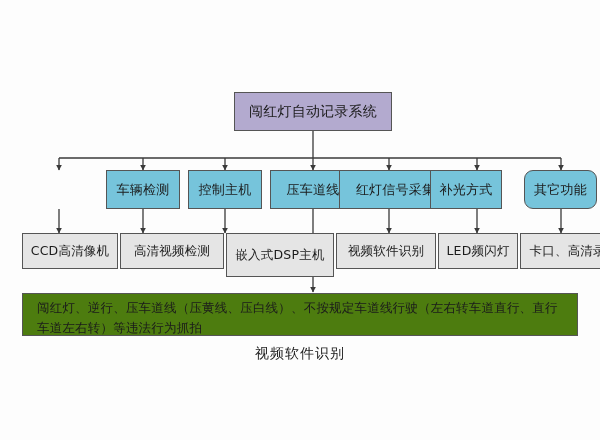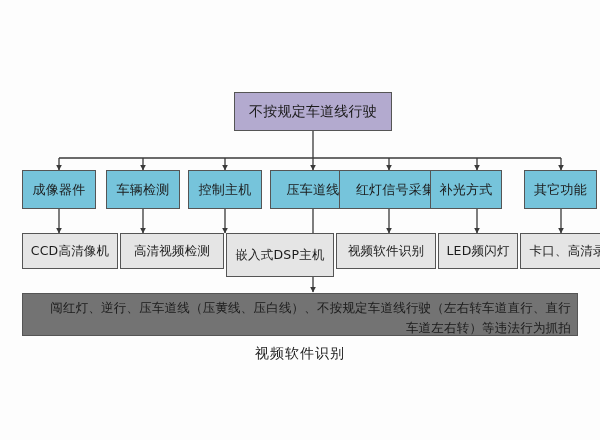--- a/index.html
+++ b/index.html
@@ -57,26 +57,26 @@
     background: #76c4db;
     font-size: 13px;
   }
 
   .node-l2 {
     background: #e5e5e5;
     font-size: 12.5px;
   }
 
   .node-summary {
-    background: #737373;
+    background: #4d7c0f;
     font-size: 12.5px;
-    padding: 4px 6px;
+    padding: 4px 14px;
     line-height: 1.6;
     display: block;
-    text-align: right;
+    text-align: left;
   }
 
   .caption {
     position: absolute;
     left: 0;
     top: 345px;
     width: 600px;
     text-align: center;
     font-size: 14px;
     color: #1b1b1b;
@@ -113,42 +113,39 @@
       <path d="M225,209 L225,233" marker-end="url(#arrowhead)"></path>
       <path d="M389,209 L389,233" marker-end="url(#arrowhead)"></path>
       <path d="M477,209 L477,233" marker-end="url(#arrowhead)"></path>
       <path d="M561,209 L561,233" marker-end="url(#arrowhead)"></path>
 
       <path d="M313,209 L313,292" marker-end="url(#arrowhead)"></path>
     </g>
   </svg>
 
   <div class="node node-root" style="left:234px; top:92px; width:158px; height:39px;">
-    <span>不按规定车道线行驶</span>
+    <span>闯红灯自动记录系统</span>
   </div>
 
-  <div class="node node-l1" style="left:22px; top:170px; width:74px; height:39px;">
-    <span>成像器件</span>
-  </div>
   <div class="node node-l1" style="left:106px; top:170px; width:74px; height:39px;">
     <span>车辆检测</span>
   </div>
   <div class="node node-l1" style="left:188px; top:170px; width:74px; height:39px;">
     <span>控制主机</span>
   </div>
   <div class="node node-l1" style="left:270px; top:170px; width:86px; height:39px;">
     <span>压车道线</span>
   </div>
   <div class="node node-l1" style="left:339px; top:170px; width:113px; height:39px;">
     <span>红灯信号采集</span>
   </div>
   <div class="node node-l1" style="left:430px; top:170px; width:72px; height:39px;">
     <span>补光方式</span>
   </div>
-  <div class="node node-l1" style="left:524px; top:170px; width:73px; height:39px;">
+  <div class="node node-l1" style="left:524px; top:170px; width:73px; height:39px;border-radius:9px;">
     <span>其它功能</span>
   </div>
 
   <div class="node node-l2" style="left:22px; top:233px; width:96px; height:36px;">
     <span>CCD高清像机</span>
   </div>
   <div class="node node-l2" style="left:120px; top:233px; width:104px; height:36px;">
     <span>高清视频检测</span>
   </div>
   <div class="node node-l2" style="left:226px; top:233px; width:108px; height:44px;">

